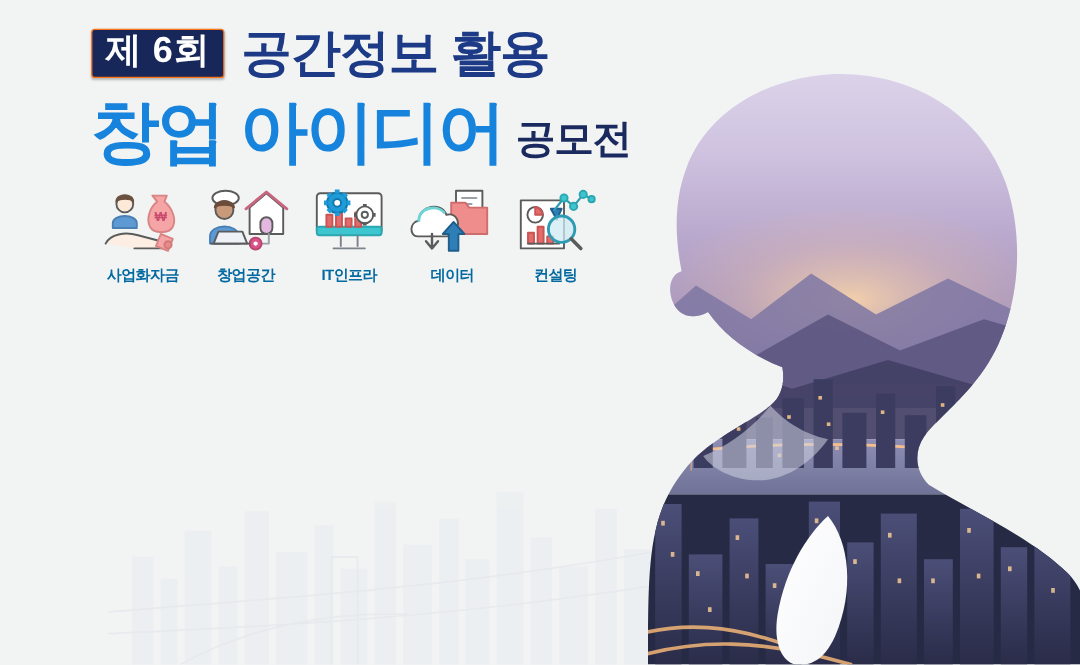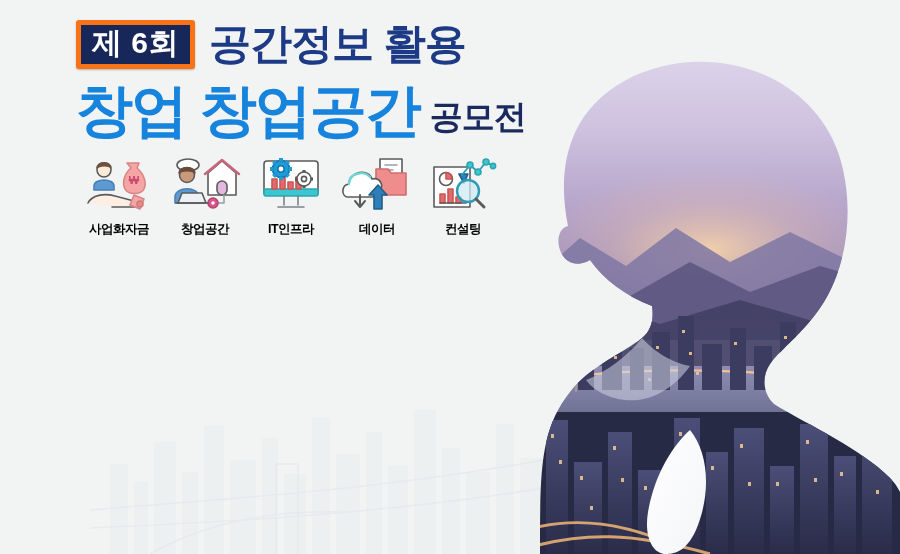--- a/index.html
+++ b/index.html
@@ -21,21 +21,21 @@
 
   
   .copy{position:absolute;left:0;top:0;width:600px;padding:18px 0 0 76px;box-sizing:border-box;}
 
   .line1{display:flex;align-items:center;gap:14px;height:52px;}
   .badge{
     background:#17275a;color:#ffffff;
     font-size:30px;font-weight:bold;letter-spacing:.5px;
     padding:3px 11px 6px 11px;border-radius:3px;
     line-height:1;box-shadow:0 1px 2px rgba(0,0,0,.25);
-    border:5px solid #f97316;
+    border:1px solid #f97316;
   }
   .headline1{
     color:#1d3a86;font-size:42px;font-weight:bold;letter-spacing:-1px;
     line-height:1;white-space:nowrap;
   }
 
   .line2{display:flex;align-items:baseline;gap:10px;margin-top:12px;}
   .headline2{
     color:#1683dc;font-size:57px;font-weight:bold;letter-spacing:-2px;
     line-height:1;white-space:nowrap;
@@ -53,21 +53,21 @@
     color:#1683dc;font-size:17px;font-weight:bold;letter-spacing:-.5px;
     white-space:nowrap;
   }
 
   
   .icons{display:flex;margin-top:14px;width:430px;}
   .benefit{flex:1 1 0;display:flex;flex-direction:column;align-items:center;gap:6px;}
   .benefit .glyph{width:74px;height:62px;}
   .benefit .glyph svg{width:100%;height:100%;display:block;}
   .benefit .cap{
-    color:#000000;font-size:12.5px;font-weight:bold;letter-spacing:-.5px;
+    color:#0369a1;font-size:12.5px;font-weight:bold;letter-spacing:-.5px;
     white-space:nowrap;
   }
 </style>
 </head>
 <body>
 
 <div class="banner">
 
   <div class="ghost-city">
     <svg viewBox="0 0 520 240" preserveAspectRatio="none">
@@ -263,21 +263,21 @@
   </div>
 
   <div class="copy">
 
     <div class="line1">
       <span class="badge">제 6회</span>
       <span class="headline1">공간정보 활용</span>
     </div>
 
     <div class="line2">
-      <span class="headline2">창업 창업공간</span>
+      <span class="headline2">창업 아이디어</span>
       <span class="headline2b">공모전</span>
     </div>
 
 
     <div class="icons">
 
       <div class="benefit">
         <span class="glyph">
           <svg viewBox="0 0 74 62">
             <g fill="none" stroke="#5b5b5b" stroke-width="1.6" stroke-linejoin="round" stroke-linecap="round">

